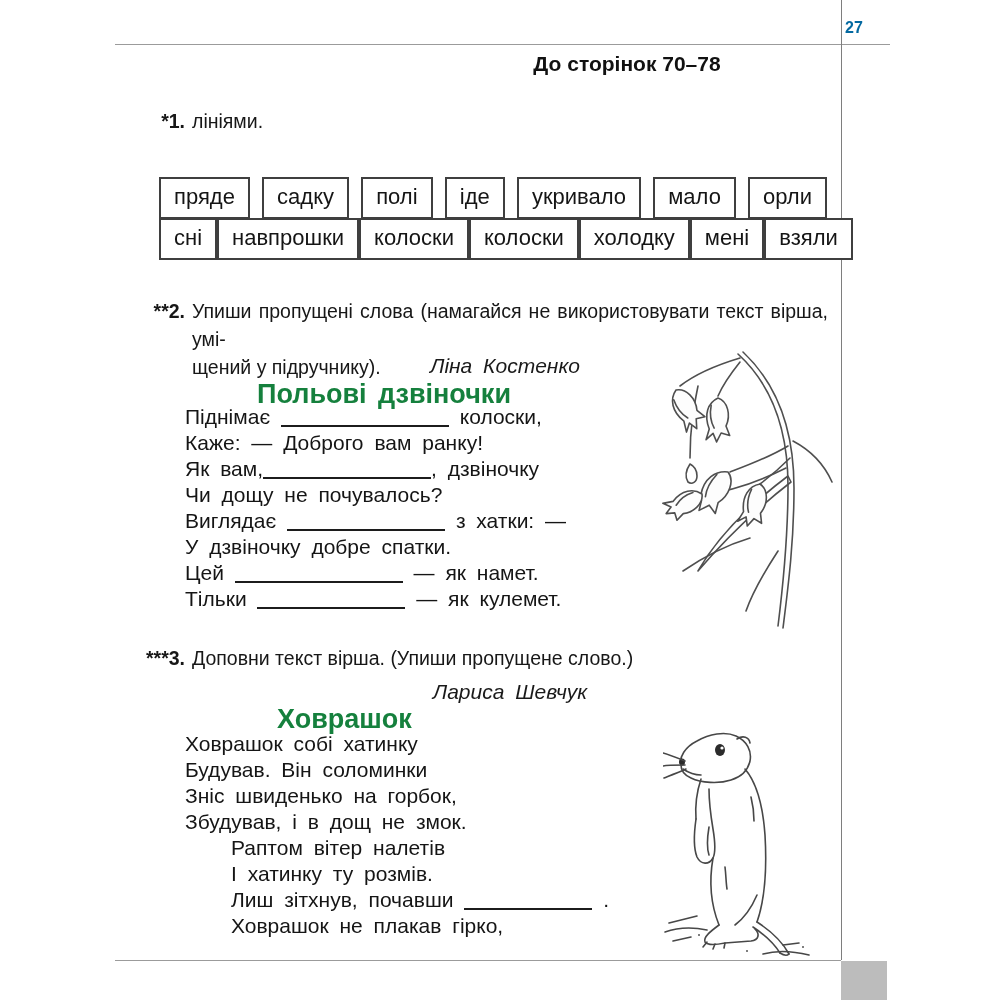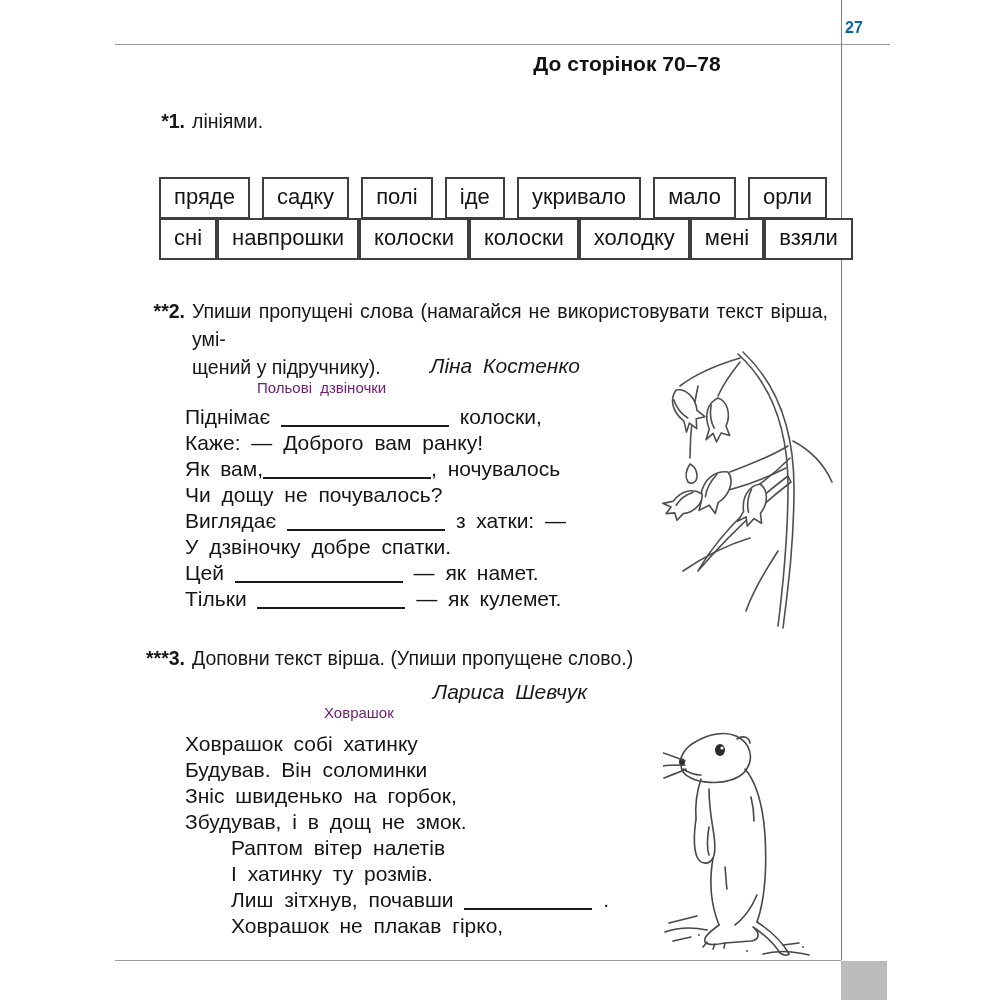--- a/index.html
+++ b/index.html
@@ -29,22 +29,22 @@
   .row1 { top: 177px; } .row2 { top: 218px; }
   .word-box {
     border: 2px solid #3f3f3f; background: #fff; padding: 3px 13px 6px;
     font-size: 22px; line-height: 29px; color: #151515; white-space: nowrap;
   }
 
   
   .author { position: absolute; width: 480px; text-align: center; font-style: italic;
             font-size: 21px; word-spacing: 5px; color: #1a1a1a; }
   .author1 { left: 265px; top: 354px; } .author2 { left: 270px; top: 680px; }
-  .title { position: absolute; font-weight: 400; font-size: 15px; word-spacing: 4px; color: #701a75; }
-  .title1 { left: 257px; top: 379px; } .title2 { left: 277px; top: 704px; margin-left: 47px; }
+  .title { position: absolute; font-weight: 700; font-size: 27px; word-spacing: 4px; color: #15803d; }
+  .title1 { left: 257px; top: 379px; } .title2 { left: 277px; top: 704px; }
   .poem { position: absolute; left: 185px; font-size: 21px; line-height: 26px; word-spacing: 5px; color: #151515; }
   .poem1 { top: 404px; } .poem2 { top: 731px; }
   .poem-line { white-space: nowrap; }
   .poem-line.indented { padding-left: 46px; }
   .blank { display: inline-block; height: 15px; border-bottom: 2px solid #1c1c1c; margin-bottom: -3px; }
 
   
   .flower { position: absolute; left: 628px; top: 346px; width: 207px; height: 285px; }
   .gopher { position: absolute; left: 663px; top: 716px; width: 175px; height: 242px; }
 </style>
@@ -93,21 +93,21 @@
         <div class="inst-line just">Упиши пропущені слова (намагайся не використовувати текст вірша, умі-</div>
         <div class="inst-line">щений у підручнику).</div>
       </div>
   </section>
 
   <div class="author author1">Ліна Костенко</div>
   <div class="title title1">Польові дзвіночки</div>
   <div class="poem poem1">
       <div class="poem-line"><span>Піднімає </span><span class="blank" style="width: 168px;"></span><span> колоски,</span></div>
       <div class="poem-line"><span>Каже: — Доброго вам ранку!</span></div>
-      <div class="poem-line"><span>Як вам,</span><span class="blank" style="width: 168px;"></span><span>, ночувалось</span></div>
+      <div class="poem-line"><span>Як вам,</span><span class="blank" style="width: 168px;"></span><span>, дзвіночку</span></div>
       <div class="poem-line"><span>Чи дощу не почувалось?</span></div>
       <div class="poem-line"><span>Виглядає </span><span class="blank" style="width: 158px;"></span><span> з хатки: —</span></div>
       <div class="poem-line"><span>У дзвіночку добре спатки.</span></div>
       <div class="poem-line"><span>Цей </span><span class="blank" style="width: 168px;"></span><span> — як намет.</span></div>
       <div class="poem-line"><span>Тільки </span><span class="blank" style="width: 148px;"></span><span> — як кулемет.</span></div>
     </div>
 
   <svg class="flower" viewBox="0 0 207 285">
     <g stroke="#4f4f4f" stroke-width="1.6" fill="none" stroke-linecap="round" stroke-linejoin="round">
       <path d="M110 8 C145 40 160 85 160 140 C160 195 155 240 150 280"></path>

